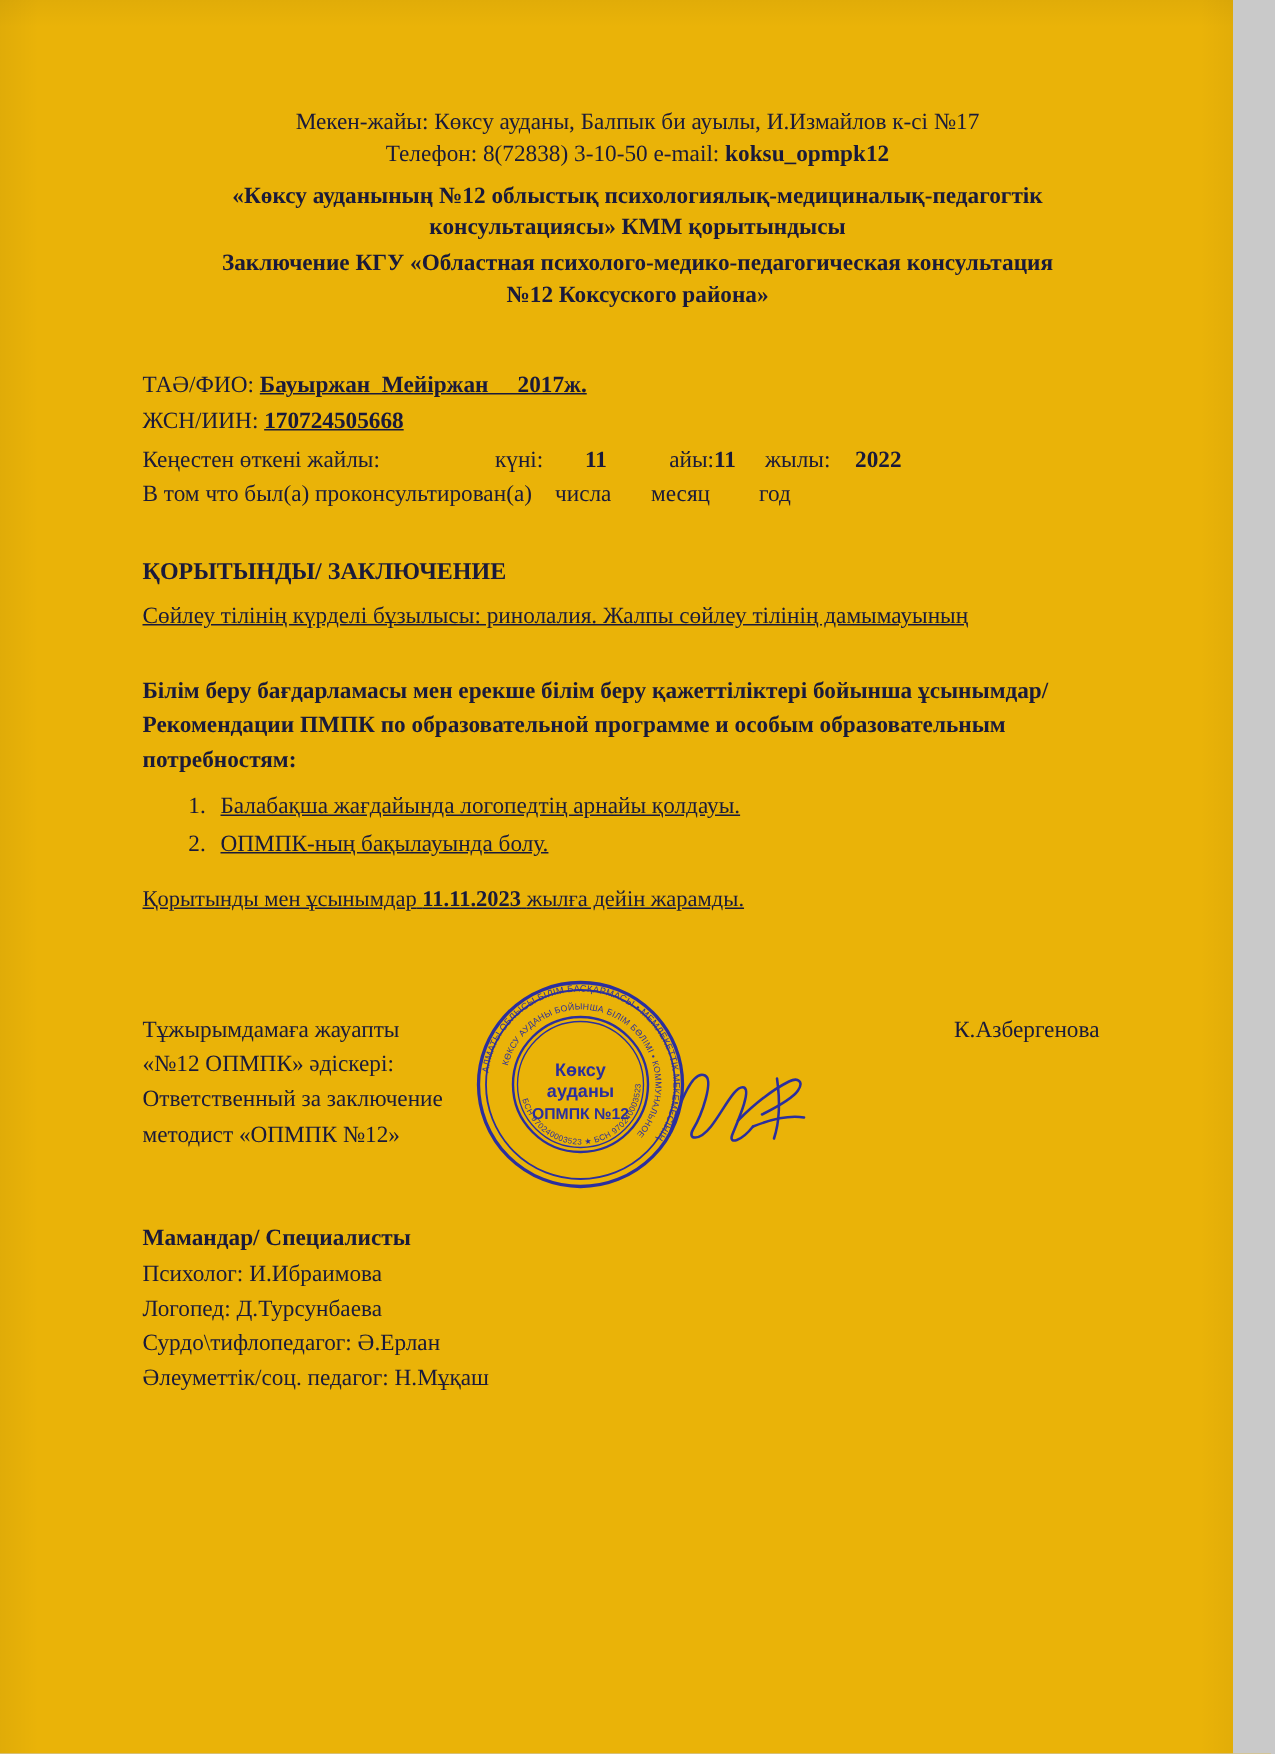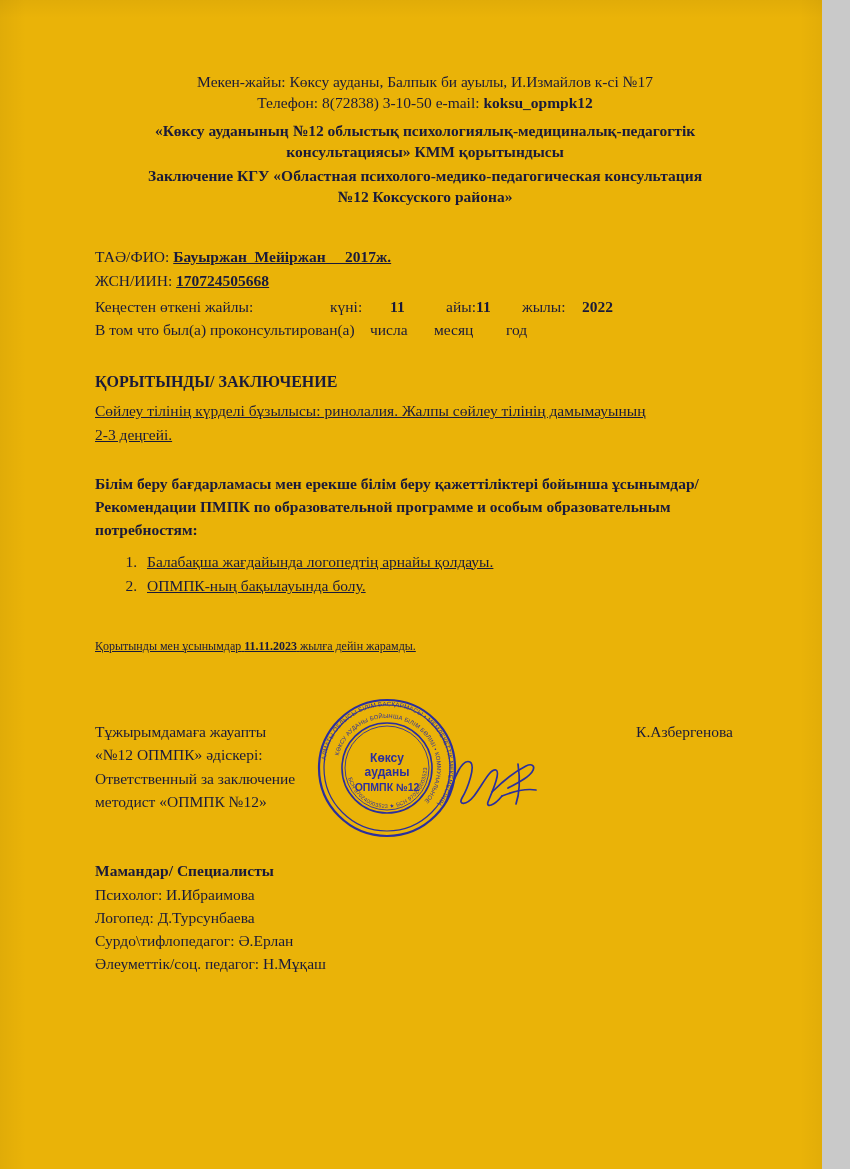--- a/index.html
+++ b/index.html
@@ -79,21 +79,21 @@
   .dates-row {
     display: flex;
     align-items: baseline;
     margin-top: 3px;
   }
   .dates-row .c1 { width: 235px; }
   .dates-row .c2 { width: 60px; text-align: left; }
   .dates-row .c3 { width: 34px; font-weight: bold; text-align: left;}
   .dates-row .c4 { width: 52px; text-align: right; }
   .dates-row .c5 { width: 34px; font-weight: bold;}
-  .dates-row .c6 { width: 60px; margin-left: 12px; }
+  .dates-row .c6 { width: 60px; }
   .dates-row .c7 { font-weight: bold;}
   .dates-sub {
     display: flex;
     align-items: baseline;
     font-size: 15.5px;
   }
   .dates-sub .s1 { width: 275px; }
   .dates-sub .s2 { width: 64px; }
   .dates-sub .s3 { width: 72px; }
 
@@ -118,22 +118,22 @@
     margin: 8px 0 16px 0;
     padding-left: 46px;
     font-size: 15.5px;
     line-height: 1.6;
   }
   ol.rec-list li {
     text-decoration: underline;
     padding-left: 6px;
   }
   .valid {
-    margin-top: 40px;
-    font-size: 12px;
+    margin-top: 16px;
+    font-size: 15px;
     text-decoration: underline;
     font-family: Liberation Serif, serif;
   }
   .valid .vb { font-weight: bold; }
 
   .sign-area {
     position: relative;
     margin-top: 66px;
     min-height: 120px;
     font-size: 15.5px;
@@ -221,21 +221,20 @@
       <div class="dates-sub">
         <span class="s1">В том что был(а) проконсультирован(а)</span>
         <span class="s2">числа</span>
         <span class="s3">месяц</span>
         <span>год</span>
       </div>
     </div>
 
     <div class="sec-title">ҚОРЫТЫНДЫ/ ЗАКЛЮЧЕНИЕ</div>
     <div class="concl">Сөйлеу тілінің күрделі бұзылысы: ринолалия. Жалпы сөйлеу тілінің дамымауының</div>
-    <div class="concl" style="margin-top:0">2-3 деңгейі.</div>
 
     <div class="rec-head">Білім беру бағдарламасы мен ерекше білім беру қажеттіліктері бойынша ұсынымдар/</div>
     <div class="rec-head" style="margin-top:0">Рекомендации ПМПК по образовательной программе и особым образовательным</div>
     <div class="rec-head" style="margin-top:0">потребностям:</div>
 
     <ol class="rec-list">
       <li>Балабақша жағдайында логопедтің арнайы қолдауы.</li>
       <li>ОПМПК-ның бақылауында болу.</li>
     </ol>
 

